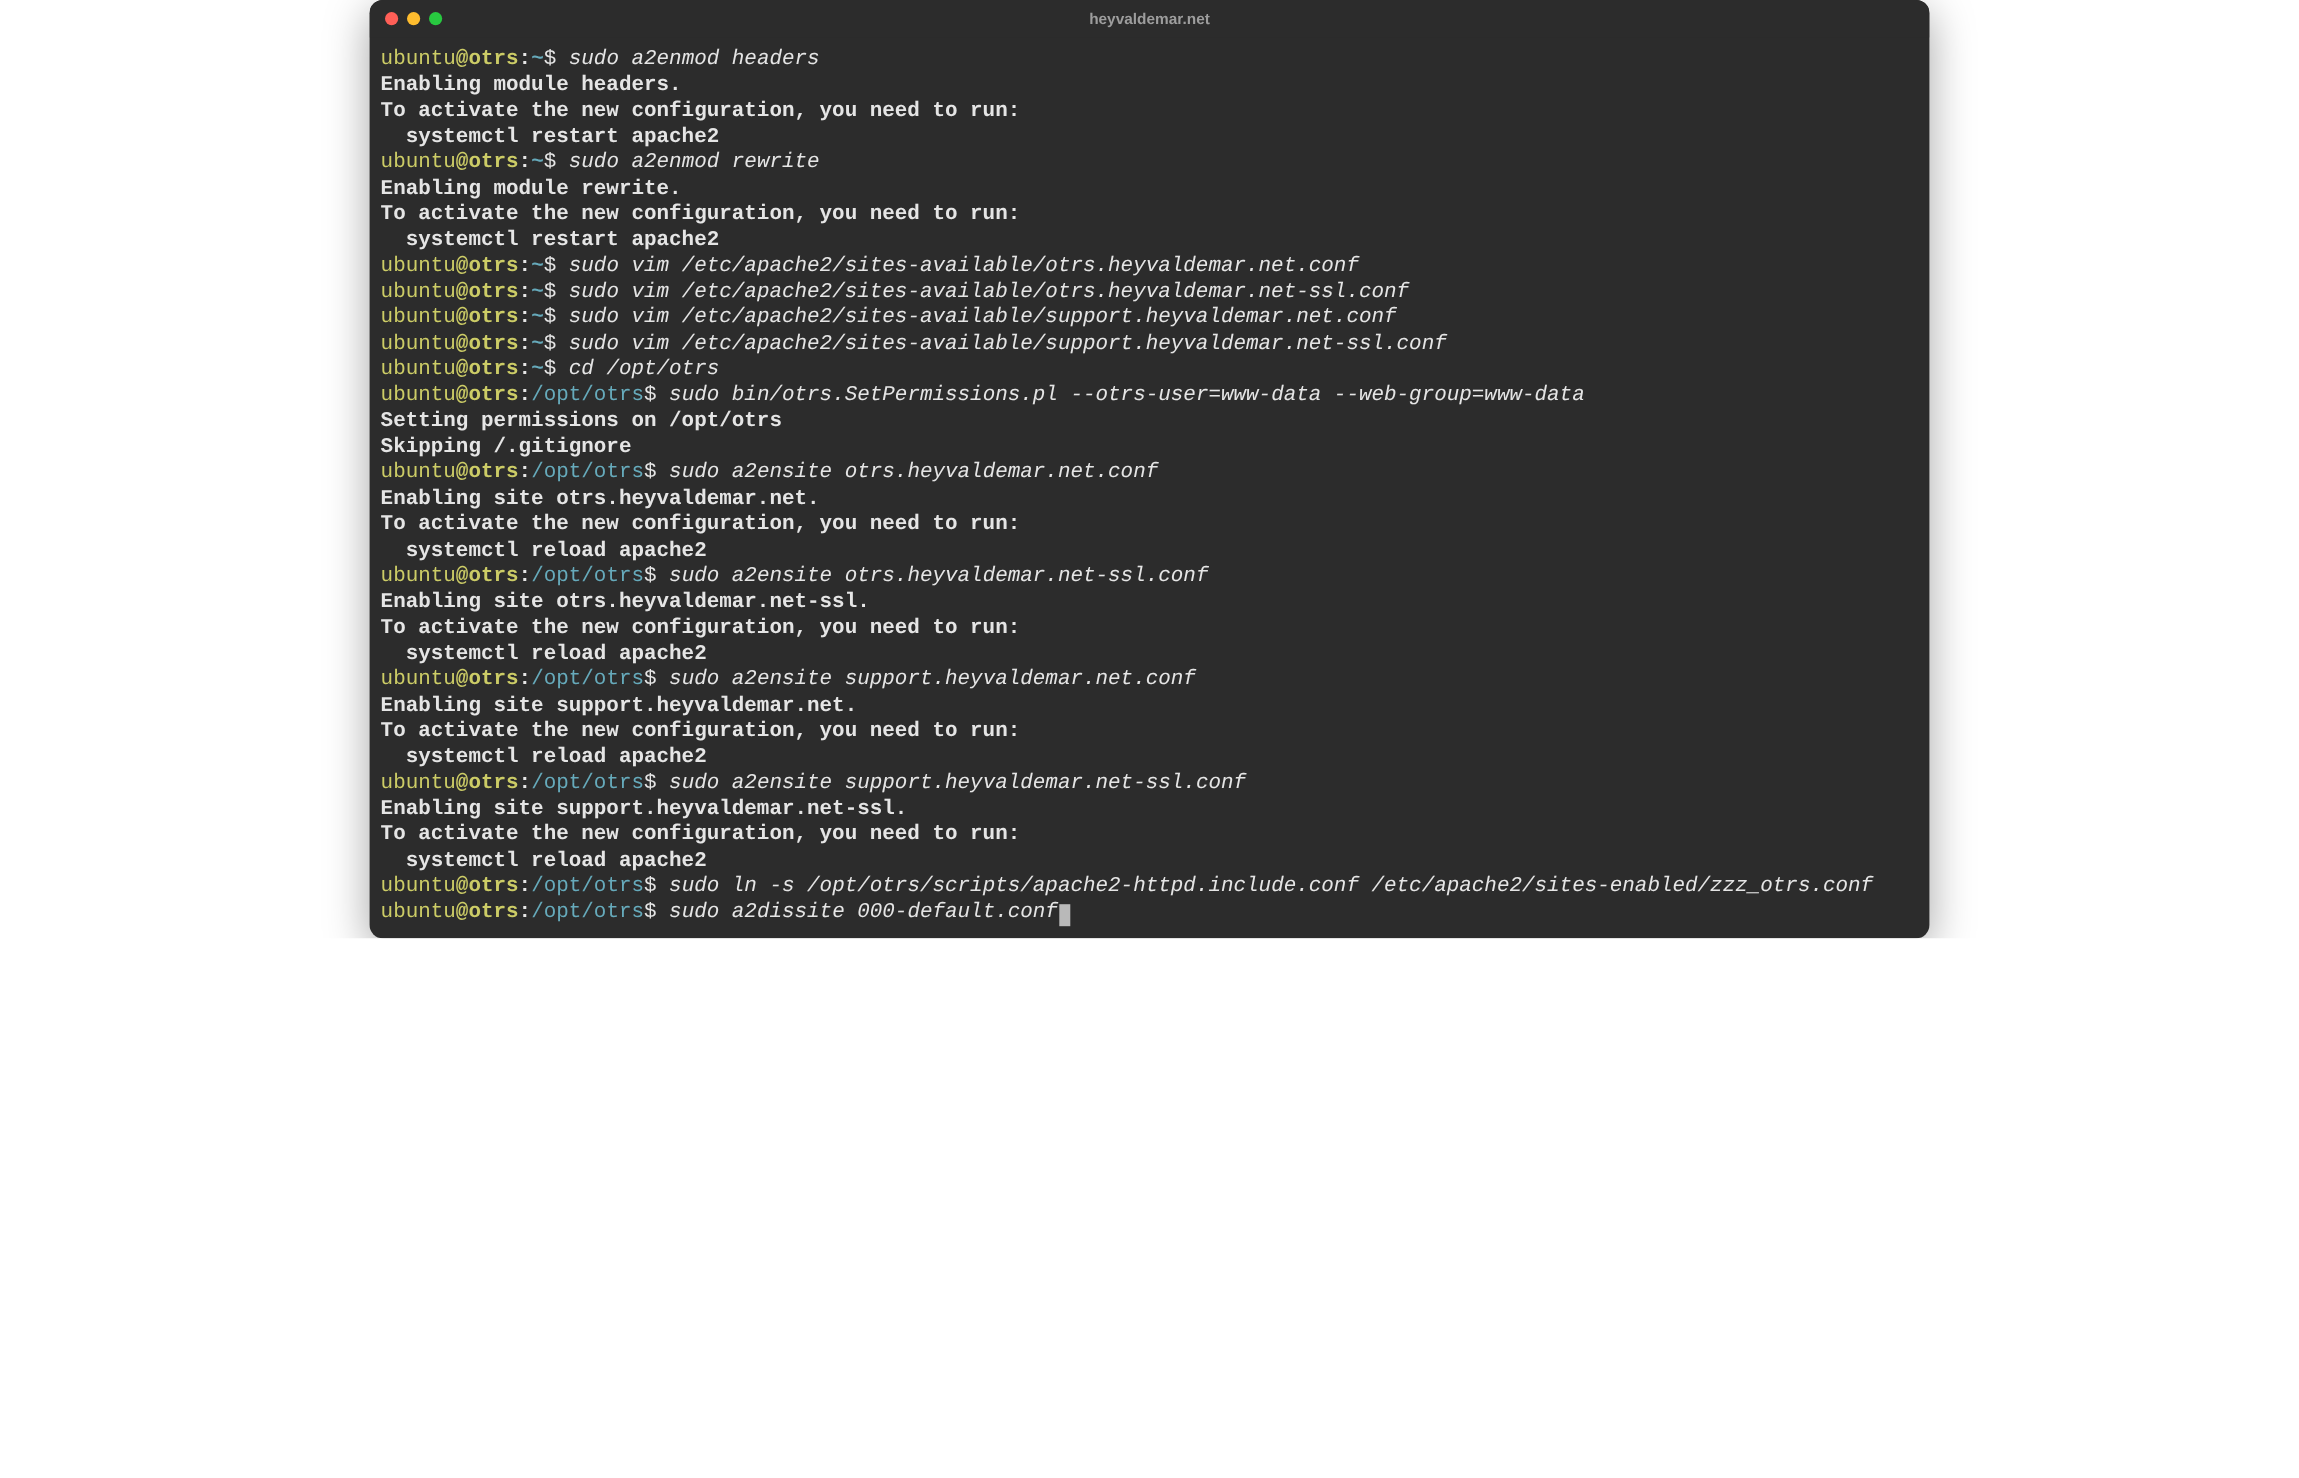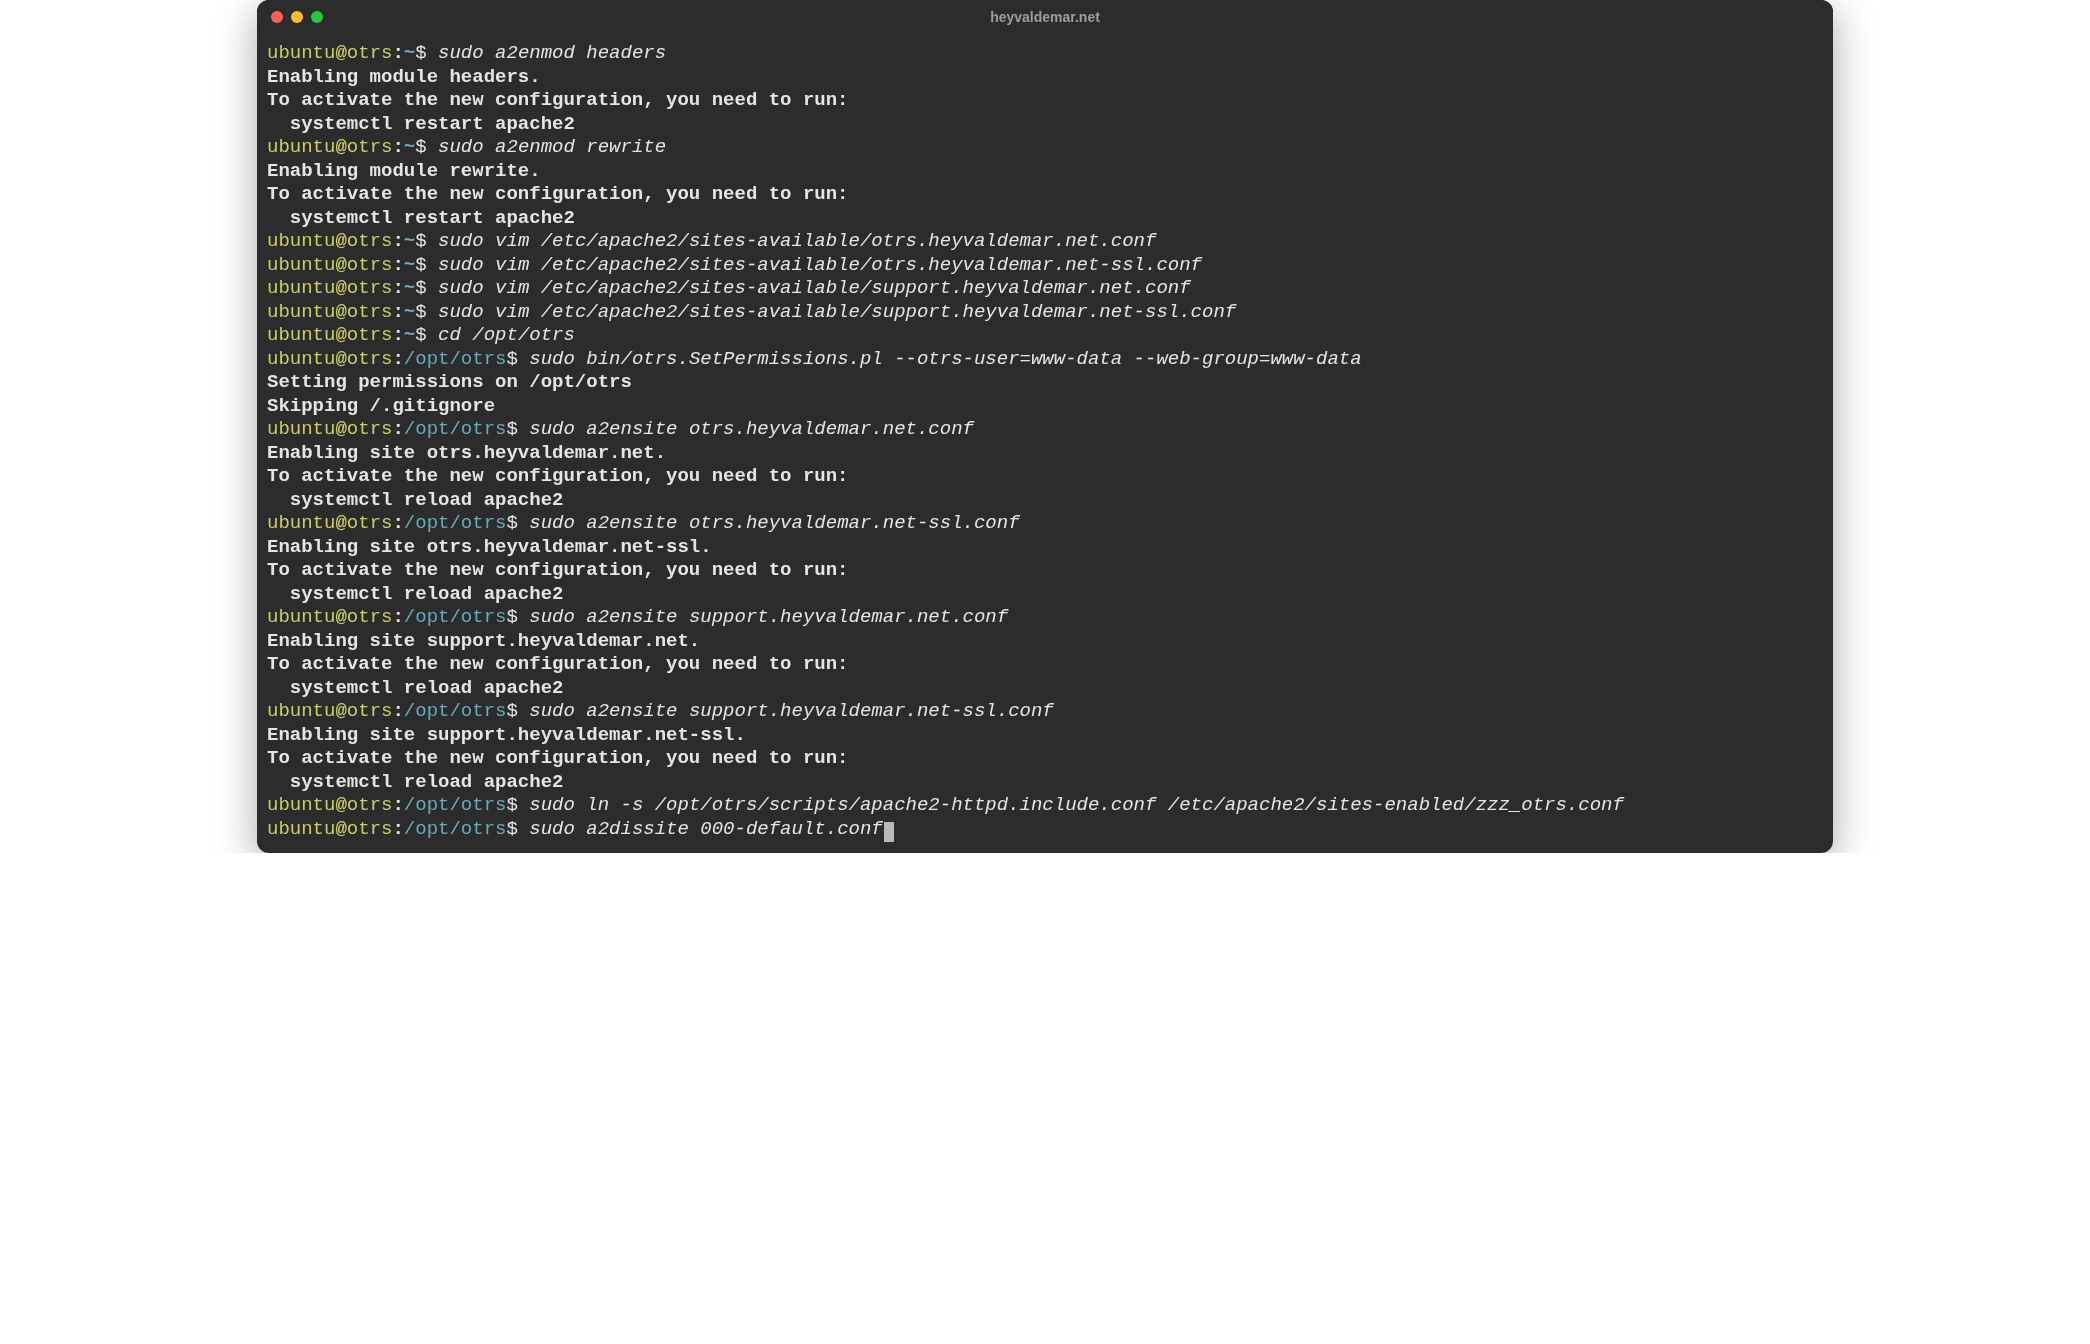--- a/index.html
+++ b/index.html
@@ -20,21 +20,21 @@
     --font: "SFMono-Regular", "Menlo", "Consolas", "Liberation Mono", monospace;
     --fs: 19px;
     --lh: 23.5px;
   }
   html, body {
     margin: 0;
     padding: 0;
     background: #fff;
   }
   .window {
-    width: 1576px;
+    width: 1418px;
     margin: 0 auto;
     background: var(--bg);
     border-radius: var(--radius);
     box-shadow: 0 10px 40px rgba(0,0,0,0.35);
     overflow: hidden;
     font-family: var(--font);
   }
   .titlebar {
     height: 34px;
     display: flex;
@@ -69,21 +69,21 @@
     line-height: var(--lh);
     color: var(--fg);
     white-space: pre-wrap;
     word-break: break-all;
   }
   .line {
     display: block;
   }
   .user { color: var(--user); font-weight: 400; }
   .at   { color: var(--at);   font-weight: 700; }
-  .host { color: var(--host); font-weight: 400; }
+  .host { color: var(--host); font-weight: 700; }
   .colon{ color: var(--fg);   font-weight: 700; }
   .tilde{ color: var(--path); font-weight: 700; }
   .path { color: var(--path); font-weight: 400; }
   .dollar { color: var(--dollar); font-weight: 400; }
   .cmd  { color: var(--cmd); font-style: italic; }
   .out  { color: var(--fg); font-weight: bold; }
   .cursor {
     display: inline-block;
     width: 0.55em;
     height: 1.05em;

